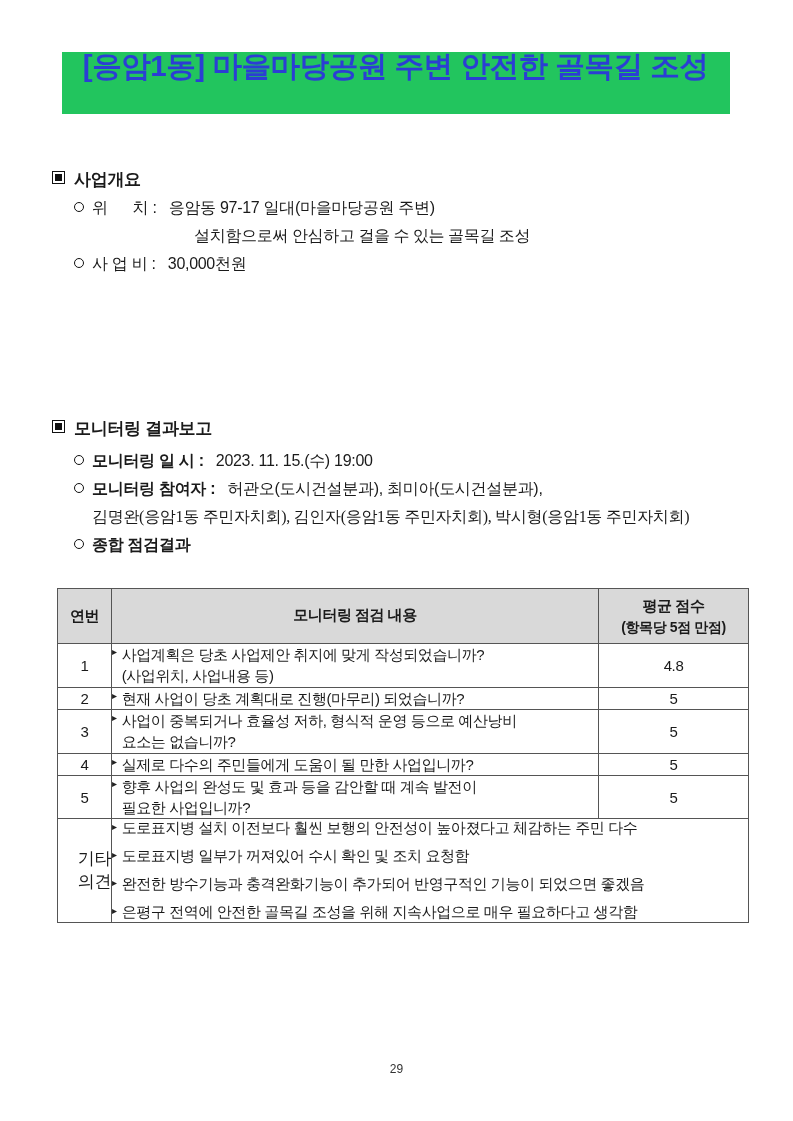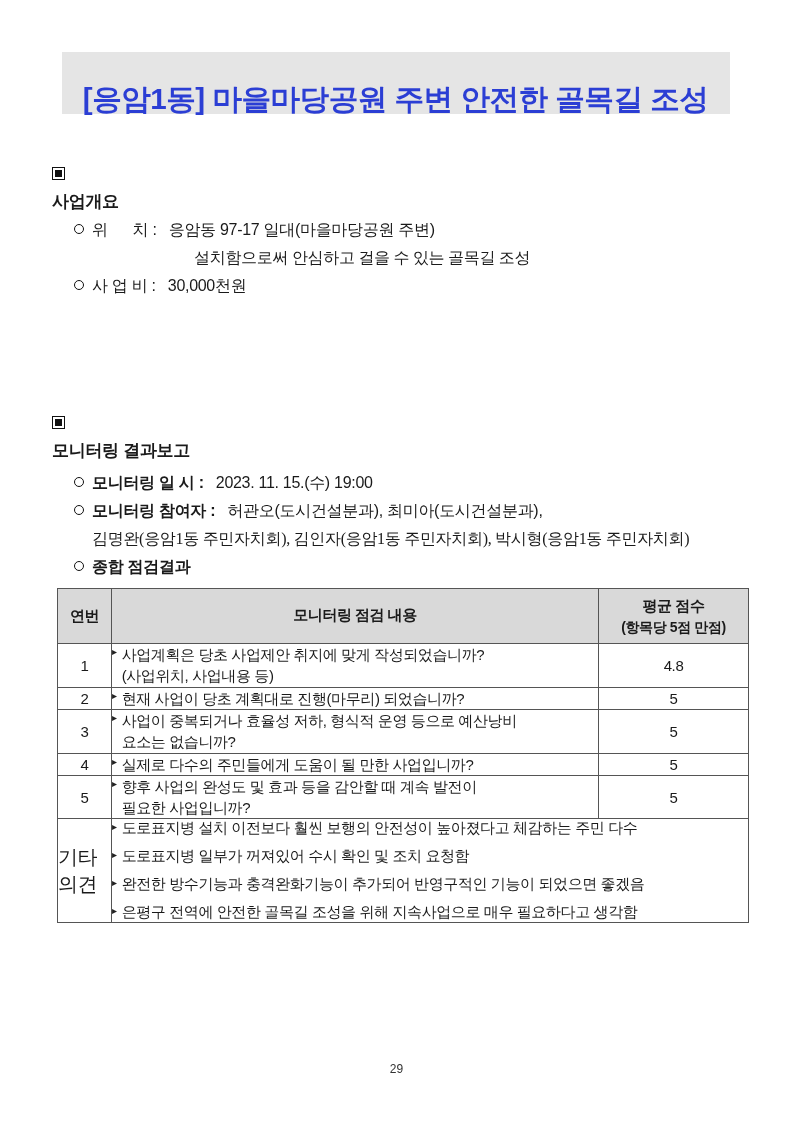--- a/index.html
+++ b/index.html
@@ -24,23 +24,23 @@
     box-sizing: border-box;
   }
 
   
   .title-banner {
     position: absolute;
     left: 62px;
     top: 52px;
     width: 668px;
     height: 62px;
-    background: #e5e5e5;
+    background: #22c55e;
     display: flex;
-    align-items: flex-end;
+    align-items: flex-start;
     justify-content: center;
   }
   .title-text {
     font-size: 29px;
     font-weight: bold;
     color: #2b3ed4;
     letter-spacing: -0.5px;
     white-space: nowrap;
     line-height: 1;
     transform: scaleX(1.02);
@@ -52,21 +52,20 @@
     left: 52px;
     width: 700px;
   }
   .sec-head {
     display: flex;
     align-items: baseline;
     gap: 9px;
     font-size: 17px;
     font-weight: bold;
     letter-spacing: -0.3px;
-    flex-direction: column;
   }
   .sq-marker {
     display: inline-block;
     width: 11px;
     height: 11px;
     border: 1.6px solid #111;
     position: relative;
     flex: 0 0 auto;
     transform: translateY(-1px);
   }
@@ -177,23 +176,23 @@
   }
   .q-text {
     flex: 1 1 auto;
   }
   .q-text .sub {
     display: block;
   }
 
   
   .etc-label {
-    text-align: left;
+    text-align: right;
     line-height: 1.35;
-    font-size: 20px;
+    font-size: 17px;
   }
   .etc-label span { display: block; }
   .etc-cell {
     padding: 26px 6px 26px 8px;
   }
   .etc-cell .q-line + .q-line { margin-top: 9px; }
 
   
   .page-number {
     position: absolute;

